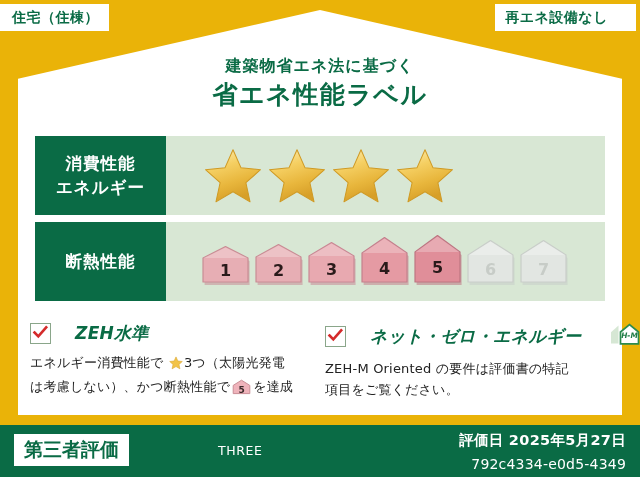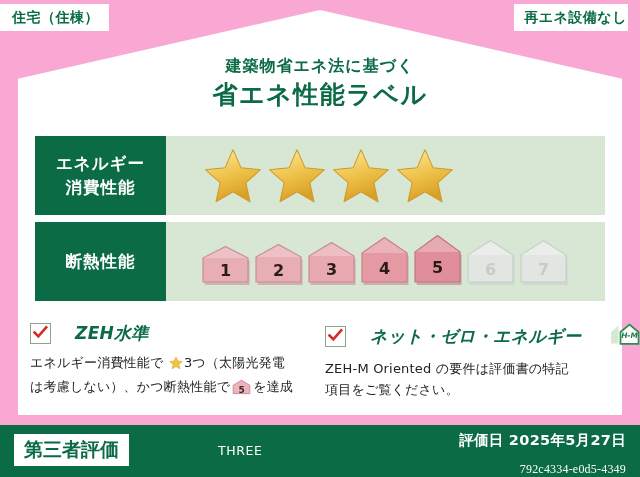--- a/index.html
+++ b/index.html
@@ -2,30 +2,30 @@
 <html><head>
 <meta charset="utf-8">
 <style>
   html,body{margin:0;padding:0;}
   body{
     width:640px;height:477px;overflow:hidden;
     background:#0a6b45;
     font-family:"DejaVu Sans","Liberation Sans",sans-serif;
     -webkit-font-smoothing:antialiased;
   }
-  #label-root{position:relative;width:640px;height:477px;background:#f9a8d4;}
+  #label-root{position:relative;width:640px;height:477px;background:#eab308;}
 
   
   .corner-tag{
     position:absolute;top:4px;background:#ffffff;color:#0a6b45;
     font-size:14px;font-weight:bold;letter-spacing:0.5px;
     padding:6px 10px 7px 10px;line-height:1;z-index:6;white-space:nowrap;
   }
   #tag-left{left:0px;padding-left:12px;}
-  #tag-right{right:12px;padding-right:1px;}
+  #tag-right{right:4px;padding-right:28px;}
 
   
   #card{
     position:absolute;left:18px;top:10px;width:604px;height:405px;
     background:#ffffff;
     clip-path:polygon(0% 17%, 50% 0%, 100% 17%, 100% 100%, 0% 100%);
     z-index:2;
   }
 
   
@@ -83,43 +83,43 @@
     position:absolute;left:14px;top:9px;height:32px;background:#ffffff;
     display:flex;align-items:center;padding:4px 10px;box-sizing:border-box;
   }
   #bels-jp{color:#0a6b45;font-size:19px;font-weight:bold;letter-spacing:0px;}
   #bels-word{font-size:23px;font-weight:bold;margin-left:7px;letter-spacing:-0.5px;
     background:linear-gradient(90deg,#0a6b45 0%,#1f8a4c 45%,#63b14a 100%);
     -webkit-background-clip:text;background-clip:text;color:transparent;}
   #bels-three{position:absolute;left:218px;top:18px;color:#ffffff;font-size:12.5px;letter-spacing:0.6px;}
   #footer-right{position:absolute;right:14px;top:6px;text-align:right;}
   #eval-date{color:#ffffff;font-size:14.5px;font-weight:bold;letter-spacing:0.3px;}
-  #serial{color:#ffffff;font-size:12px;margin-top:12px;letter-spacing:0.2px;font-family:Liberation Serif, serif;}
+  #serial{color:#ffffff;font-size:14px;margin-top:6px;letter-spacing:0.2px;}
 </style>
 </head>
 <body>
 
 <div id="label-root">
 
   <div id="card"></div>
 
   <div class="corner-tag" id="tag-left">住宅（住棟）</div>
   <div class="corner-tag" id="tag-right">再エネ設備なし</div>
 
   <div id="title-block">
     <div id="title-sub">建築物省エネ法に基づく</div>
     <div id="title-main">省エネ性能ラベル</div>
   </div>
 
   <div id="rows">
 
     <div class="rating-row">
       <div class="row-label">
+        <span>消費性能</span>
         <span>エネルギー</span>
-        <span>消費性能</span>
       </div>
       <div class="row-body">
         <div id="stars">
             <svg class="star-big" viewBox="0 0 64 62">
               <defs>
                 <linearGradient id="sg0" x1="0" y1="0" x2="0.35" y2="1">
                   <stop offset="0%" stop-color="#fdf0b8"></stop>
                   <stop offset="38%" stop-color="#f5cf62"></stop>
                   <stop offset="72%" stop-color="#e8b63c"></stop>
                   <stop offset="100%" stop-color="#d79f28"></stop>

